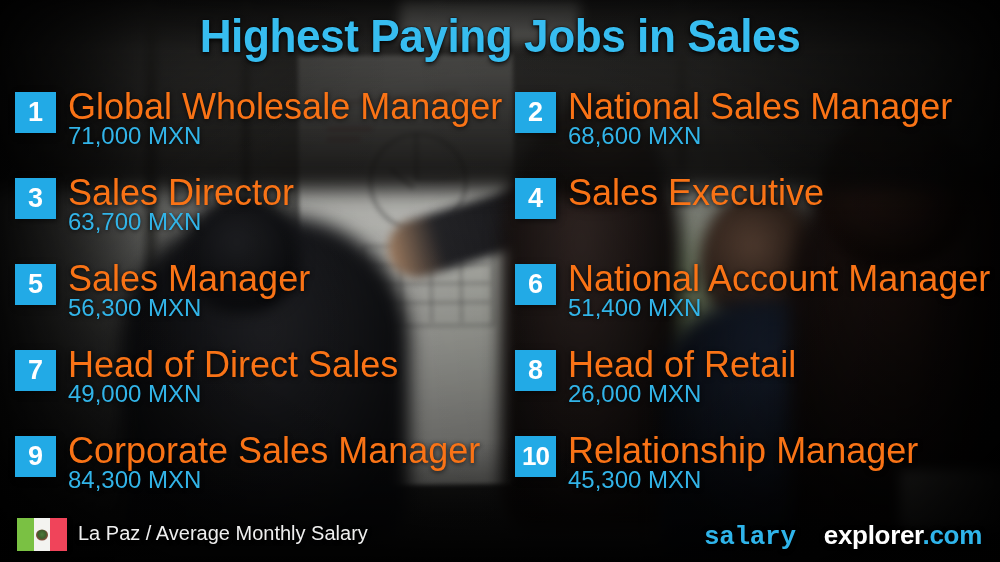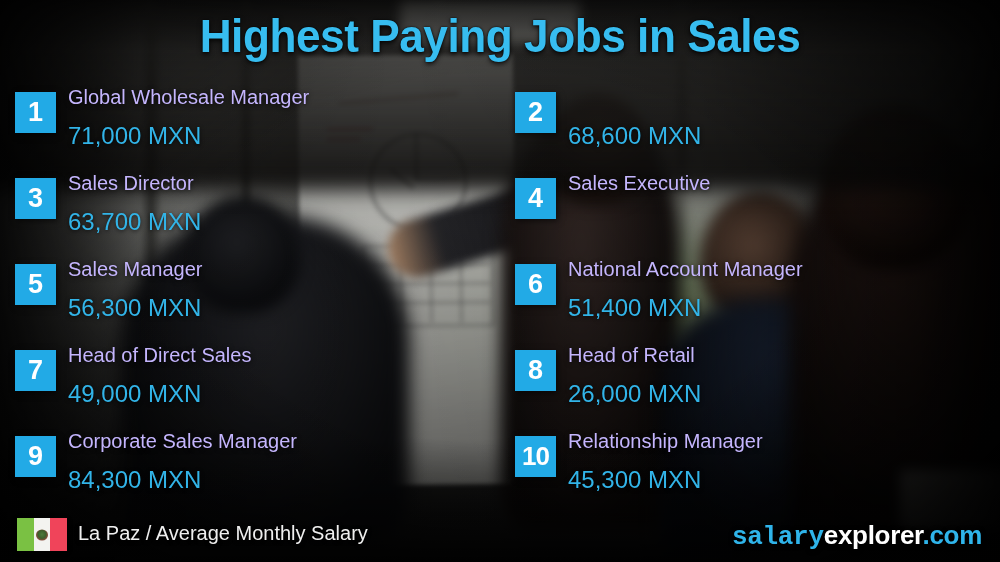--- a/index.html
+++ b/index.html
@@ -173,23 +173,23 @@
     font-weight: 700;
     line-height: 41px;
     text-align: center;
     box-shadow: 2px 2px 6px rgba(0,0,0,.55);
   }
   .badge.wide { letter-spacing: -1px; font-size: 26px; }
 
   .job-title {
     position: absolute;
     left: 68px; top: 0px;
-    font-size: 20px;
+    font-size: 36px;
     font-weight: 400;
-    color: #c4b5fd;
+    color: #f97316;
     text-shadow: 0 1px 5px rgba(0,0,0,.8);
     white-space: nowrap;
   }
   .job-salary {
     position: absolute;
     left: 68px; top: 36px;
     font-size: 24px;
     font-weight: 400;
     color: #32b4e8;
     text-shadow: 0 1px 4px rgba(0,0,0,.8);
@@ -231,21 +231,21 @@
   .brand {
     position: absolute;
     right: 18px; top: 12px;
     font-size: 26px;
     font-weight: 700;
     letter-spacing: -0.3px;
     white-space: nowrap;
     text-shadow: 0 1px 5px rgba(0,0,0,.9);
   }
   .brand .b-salary { color: #2fb4ea; font-family: Liberation Mono, monospace; }
-  .brand .b-explorer { color: #ffffff; }
+  .brand .b-explorer { color: #ffffff; margin-left: 28px; }
   .brand .b-tld { color: #2fb4ea; }
 </style>
 </head>
 <body>
 
 <div id="canvas">
 
   <div class="bg-layer bg-base"></div>
   <div class="bg-layer bg-window-left"></div>
 
@@ -297,20 +297,21 @@
     <div class="grid">
 
       <div class="job">
         <div class="badge">1</div>
         <div class="job-title">Global Wholesale Manager</div>
         <div class="job-salary">71,000 MXN</div>
       </div>
 
       <div class="job">
         <div class="badge">2</div>
+        <div class="job-title">National Sales Manager</div>
         <div class="job-salary">68,600 MXN</div>
       </div>
 
       <div class="job">
         <div class="badge">3</div>
         <div class="job-title">Sales Director</div>
         <div class="job-salary">63,700 MXN</div>
       </div>
 
       <div class="job">

